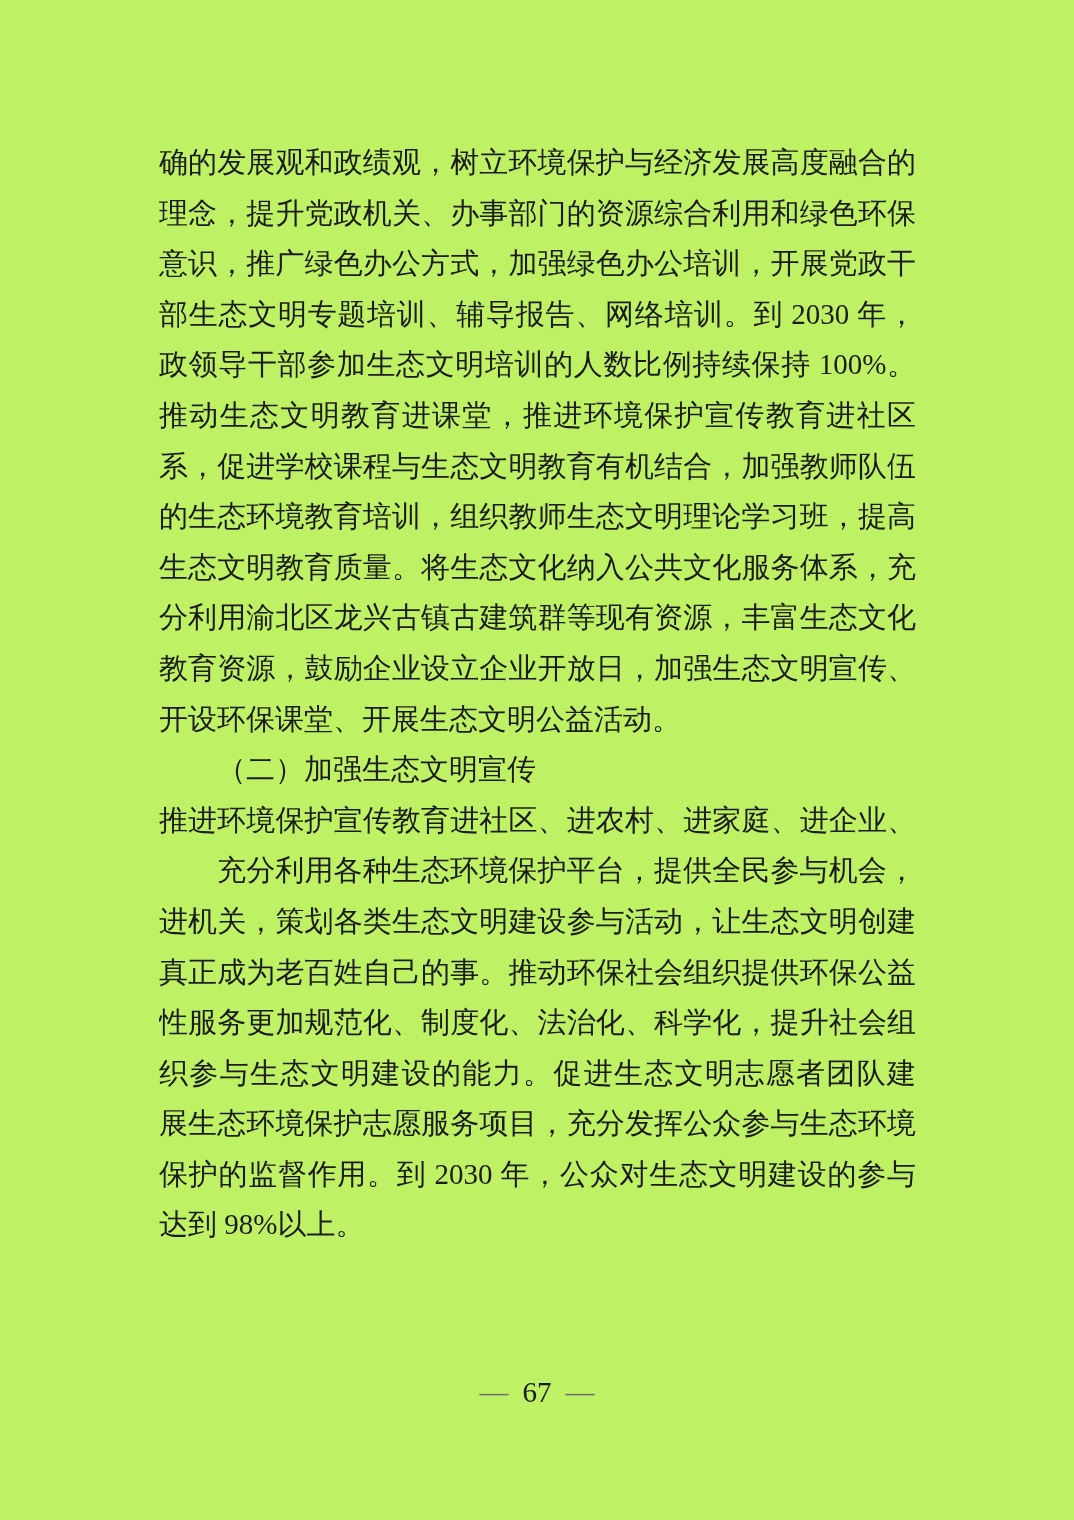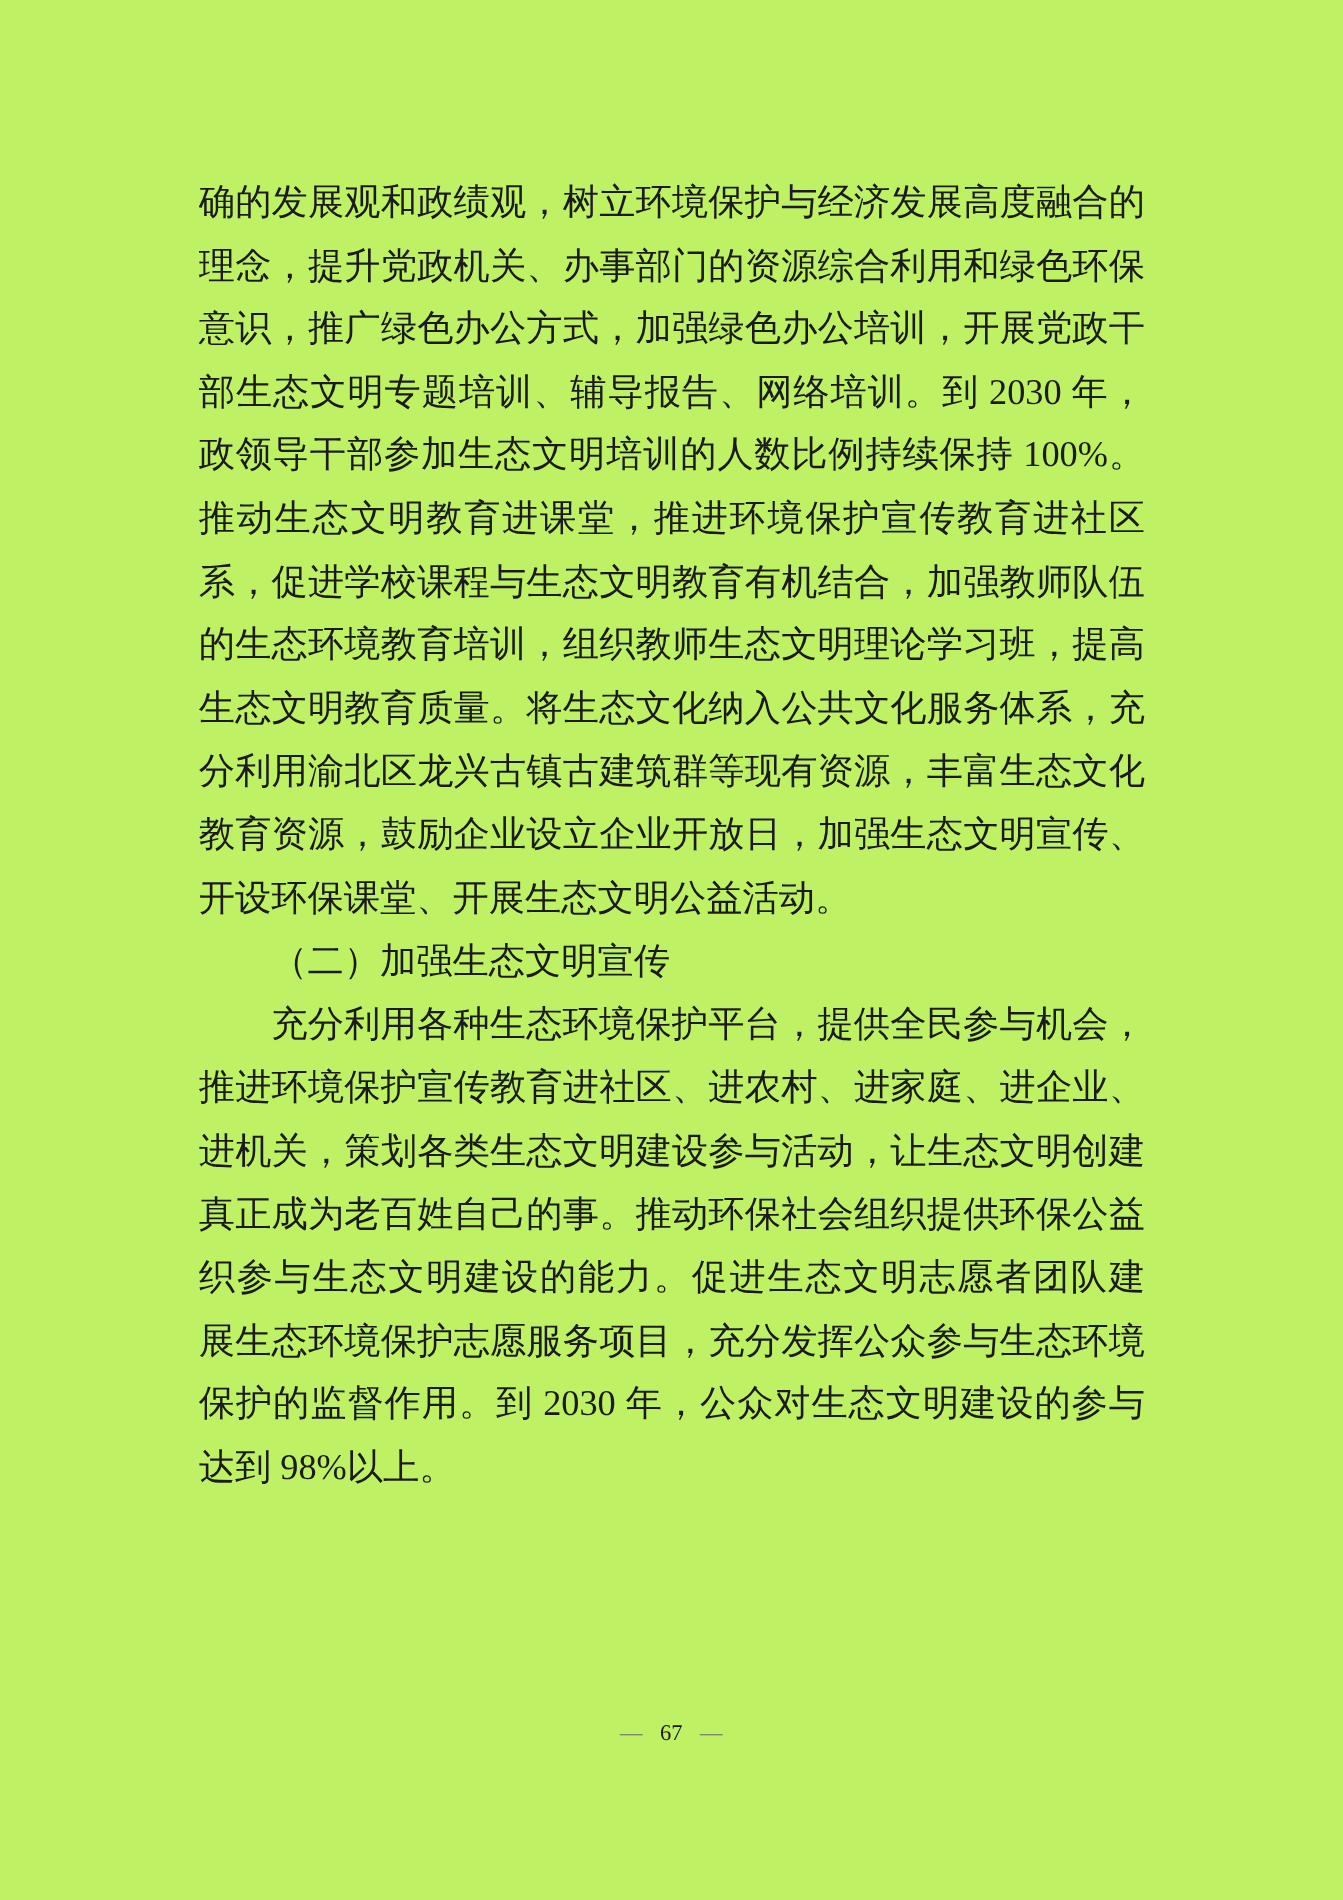--- a/index.html
+++ b/index.html
@@ -42,21 +42,21 @@
     text-align: left;
     text-align-last: left;
     padding-left: 2em;
   }
   .footer {
     position: absolute;
     top: 1376px;
     left: 0;
     width: 100%;
     text-align: center;
-    font-size: 18px;
+    font-size: 29px;
     color: #222222;
   }
   .footer .dash {
     color: #6e6e6e;
     letter-spacing: 0;
   }
   .footer .page-num {
     margin: 0 14px;
     color: #1b1b1b;
   }
@@ -76,24 +76,25 @@
     <div class="line">推动生态文明教育进课堂，推进环境保护宣传教育进社区</div>
     <div class="line">系，促进学校课程与生态文明教育有机结合，加强教师队伍</div>
     <div class="line">的生态环境教育培训，组织教师生态文明理论学习班，提高</div>
     <div class="line">生态文明教育质量。将生态文化纳入公共文化服务体系，充</div>
     <div class="line">分利用渝北区龙兴古镇古建筑群等现有资源，丰富生态文化</div>
     <div class="line">教育资源，鼓励企业设立企业开放日，加强生态文明宣传、</div>
     <div class="line para-end">开设环保课堂、开展生态文明公益活动。</div>
 
     <div class="line heading">（二）加强生态文明宣传</div>
 
+    <div class="line">推进环境保护宣传教育进社区、进农村、进家庭、进企业、</div>
     <div class="line indent-first">充分利用各种生态环境保护平台，提供全民参与机会，</div>
-    <div class="line">推进环境保护宣传教育进社区、进农村、进家庭、进企业、</div>
     <div class="line">进机关，策划各类生态文明建设参与活动，让生态文明创建</div>
     <div class="line">真正成为老百姓自己的事。推动环保社会组织提供环保公益</div>
+    <div class="line">性服务更加规范化、制度化、法治化、科学化，提升社会组</div>
     <div class="line">织参与生态文明建设的能力。促进生态文明志愿者团队建设，</div>
     <div class="line">展生态环境保护志愿服务项目，充分发挥公众参与生态环境</div>
     <div class="line">保护的监督作用。到 2030 年，公众对生态文明建设的参与度</div>
     <div class="line para-end">达到 98%以上。</div>
 
   </div>
 
   <div class="footer">
     <span class="dash">—</span><span class="page-num">67</span><span class="dash">—</span>
   </div>

